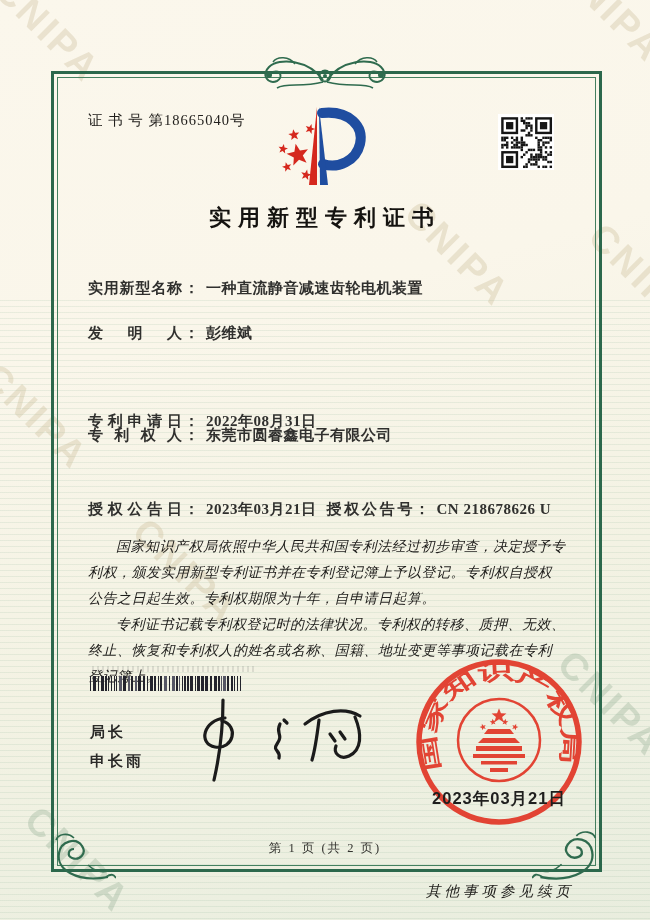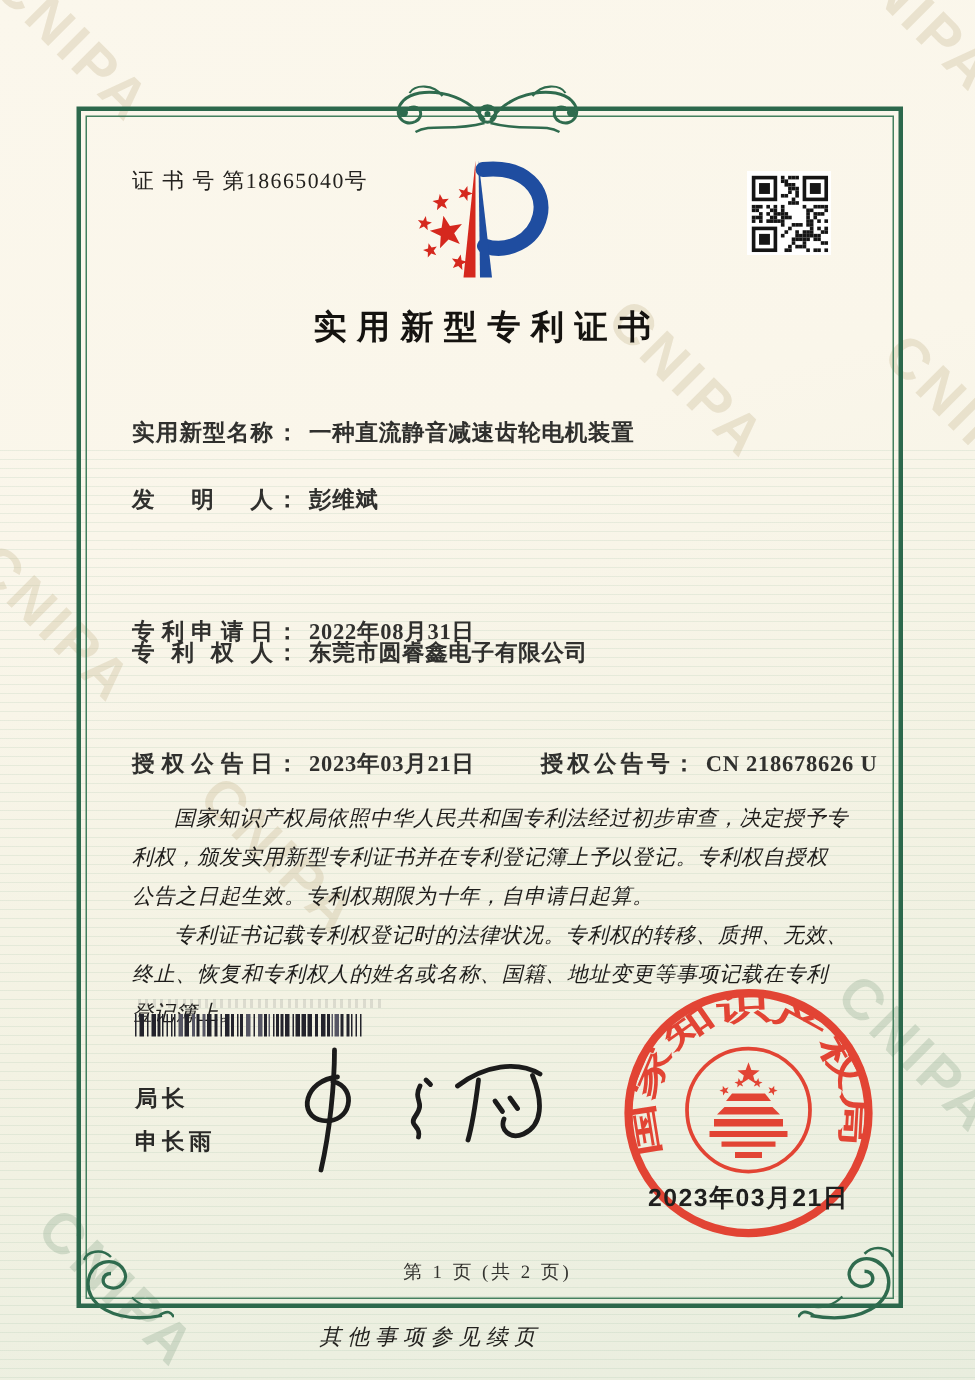--- a/index.html
+++ b/index.html
@@ -21,35 +21,35 @@
   .certno{position:absolute;left:88px;top:111px;z-index:2;font-size:14.5px;color:#23211e;letter-spacing:1px;}
   .logo{position:absolute;left:276px;top:101px;width:104px;height:96px;z-index:2;}
   .qr{position:absolute;left:498px;top:114px;width:56px;height:56px;z-index:2;}
   .title{position:absolute;left:0;top:203px;width:650px;text-align:center;z-index:2;
     font-size:22px;font-weight:bold;color:#151310;letter-spacing:7px;}
   .row{position:absolute;left:88px;z-index:2;font-size:15px;font-weight:600;color:#30302e;white-space:nowrap;}
   .flabel{display:inline-block;width:94px;text-align:justify;text-align-last:justify;}
   .flabel2{display:inline-block;width:86px;text-align:justify;text-align-last:justify;}
   .colon{padding:0 7px 0 2px;}
   .fval{letter-spacing:.5px;}
-  .pair2{margin-left:44px;}
+  .pair2{margin-left:10px;}
   .paras{position:absolute;left:88px;top:534px;width:478px;z-index:2;font-size:14px;line-height:26px;
     color:#1d1c1a;font-style:italic;letter-spacing:.5px;}
   .paras p{margin:0;text-indent:2em;}
   .microtext{position:absolute;left:92px;top:666px;width:162px;height:6px;z-index:2;opacity:.35;
     background:repeating-linear-gradient(90deg,rgba(110,110,110,.5) 0 2px,transparent 2px 5px);}
   .barcode{position:absolute;left:90px;top:676px;width:175px;height:15px;z-index:2;font-size:0;}
   .barcode span{display:inline-block;height:100%;}
   .director{position:absolute;left:90px;top:723px;z-index:2;font-size:15px;font-weight:600;color:#2a2a28;letter-spacing:3px;}
   .director div{margin-bottom:10px;}
   .sig{position:absolute;left:185px;top:692px;width:215px;height:96px;z-index:2;}
   .seal{position:absolute;left:411px;top:654px;width:176px;height:176px;z-index:3;opacity:.95;}
   .pageno{position:absolute;left:0;top:840px;width:650px;text-align:center;z-index:2;
     font-size:12.5px;color:#33332f;letter-spacing:2px;}
-  .contnote{position:absolute;left:0;top:882px;width:574px;text-align:center;z-index:2;
+  .contnote{position:absolute;left:0;top:882px;width:574px;text-align:right;z-index:2;
     font-size:14.5px;color:#23221f;letter-spacing:4px;font-style:italic;}
 </style>
 </head>
 <body>
 
 <div class="page">
 
   <div class="stripes"></div>
 
   <div class="wm" style="left:-18px;top:8px;">CNIPA</div>

